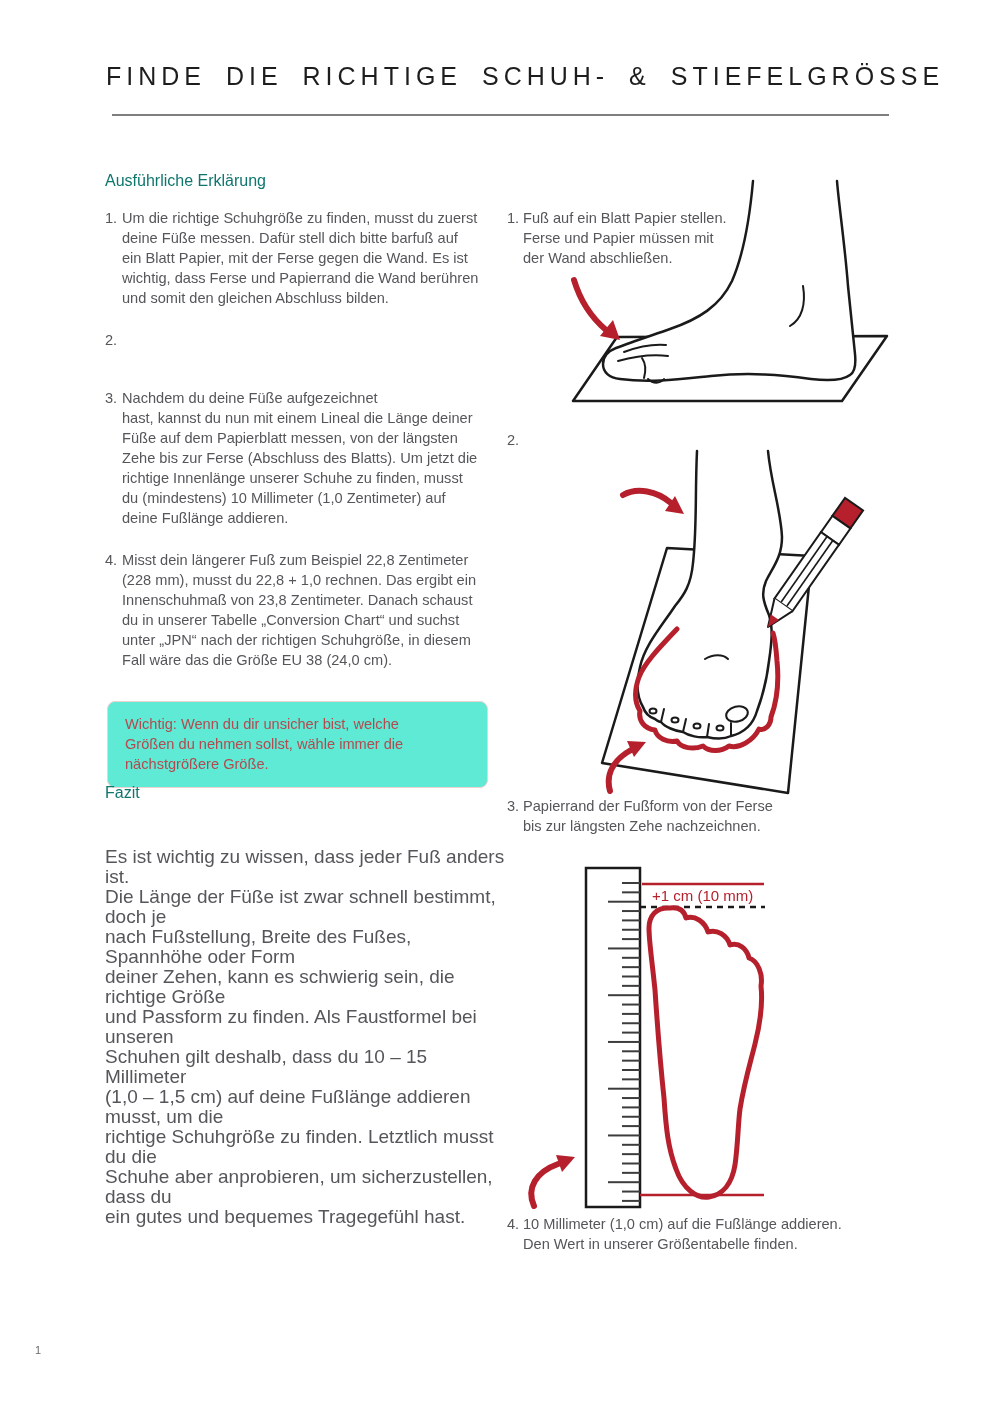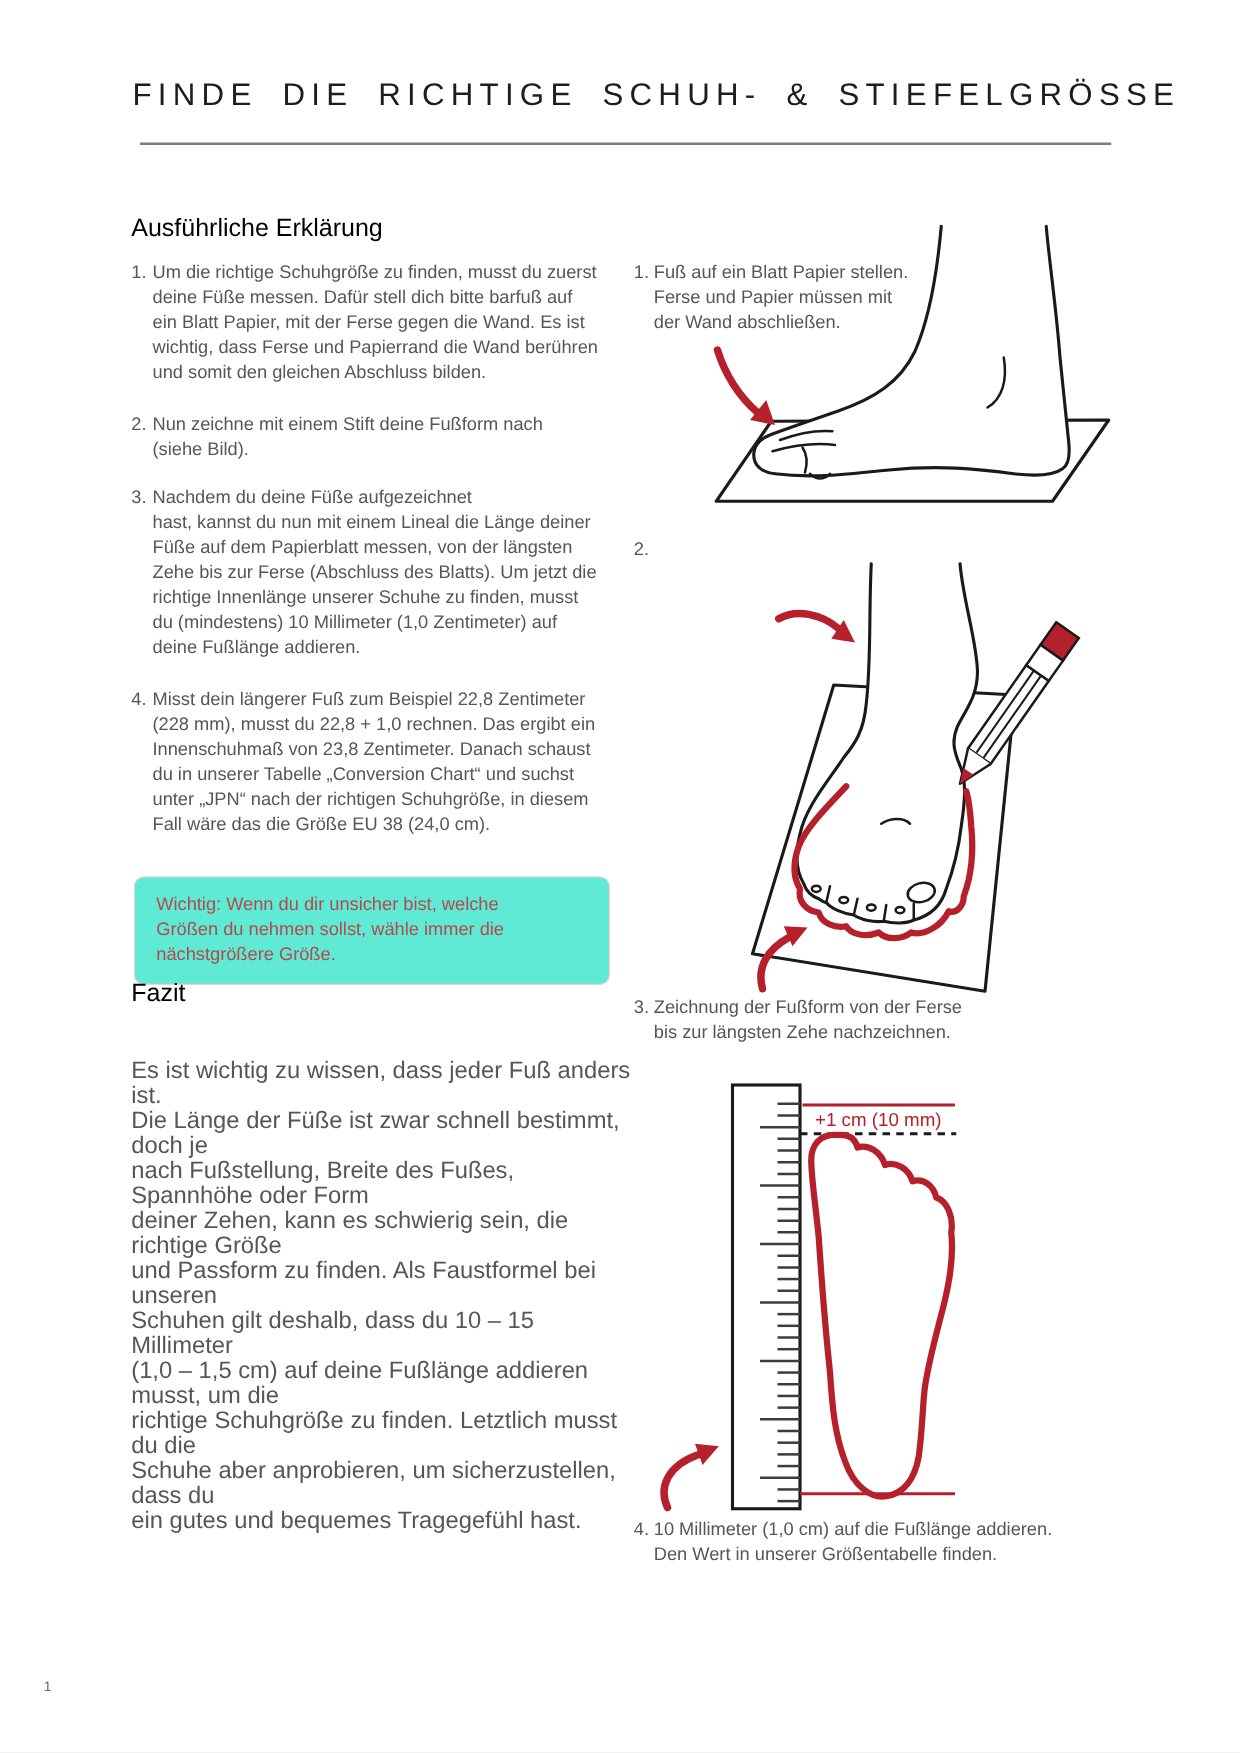--- a/index.html
+++ b/index.html
@@ -8,21 +8,21 @@
     margin:0 auto; overflow:hidden;
     font-family:"Liberation Sans", sans-serif; color:#55565a;
   }
   .abs { position:absolute; }
   .page-title {
     top:62px; left:106px; width:780px; text-align:center;
     font-size:25px; font-weight:400; letter-spacing:5px; word-spacing:8px;
     color:#1d1d1d; white-space:nowrap;
   }
   .title-rule { top:114px; left:112px; width:777px; height:0; border-top:2px solid #7e7e7e; }
-  .section-heading { font-size:20px; font-weight:400; color:#000000; }
+  .section-heading { font-size:16px; font-weight:400; color:#0f766e; }
   .h-ausf { left:105px; top:172px; }
   .h-fazit { left:105px; top:784px; }
   .step { display:flex; font-size:14.6px; line-height:20px; color:#55565a; }
   .step .num { flex:0 0 17px; }
   .step .txt { white-space:pre-line; }
   .left-col .step { width:400px; }
   .l1 { left:105px; top:208px; }
   .l2 { left:105px; top:330px; }
   .l3 { left:105px; top:388px; }
   .l4 { left:105px; top:550px; }
@@ -70,22 +70,20 @@
     <div class="abs step l1">
       <span class="num">1.</span>
       <span class="txt">Um die richtige Schuhgröße zu finden, musst du zuerst
 deine Füße messen. Dafür stell dich bitte barfuß auf
 ein Blatt Papier, mit der Ferse gegen die Wand. Es ist
 wichtig, dass Ferse und Papierrand die Wand berühren
 und somit den gleichen Abschluss bilden.</span>
     </div>
     <div class="abs step l2">
       <span class="num">2.</span>
-      <span class="txt">Nun zeichne mit einem Stift deine Fußform nach
-(siehe Bild).</span>
     </div>
     <div class="abs step l3">
       <span class="num">3.</span>
       <span class="txt">Nachdem du deine Füße aufgezeichnet
 hast, kannst du nun mit einem Lineal die Länge deiner
 Füße auf dem Papierblatt messen, von der längsten
 Zehe bis zur Ferse (Abschluss des Blatts). Um jetzt die
 richtige Innenlänge unserer Schuhe zu finden, musst
 du (mindestens) 10 Millimeter (1,0 Zentimeter) auf
 deine Fußlänge addieren.</span>
@@ -122,21 +120,21 @@
       <span class="num">1.</span>
       <span class="txt">Fuß auf ein Blatt Papier stellen.
 Ferse und Papier müssen mit
 der Wand abschließen.</span>
     </div>
     <div class="abs step r2">
       <span class="num">2.</span>
     </div>
     <div class="abs step r3">
       <span class="num">3.</span>
-      <span class="txt">Zeichnung der Fußform von der Ferse
+      <span class="txt">Papierrand der Fußform von der Ferse
 bis zur längsten Zehe nachzeichnen.</span>
     </div>
     <div class="abs step r4">
       <span class="num">4.</span>
       <span class="txt">10 Millimeter (1,0 cm) auf die Fußlänge addieren.
 Den Wert in unserer Größentabelle finden.</span>
     </div>
   </div>
 
   <svg class="abs ill1" width="410" height="236" viewBox="0 0 410 236">

